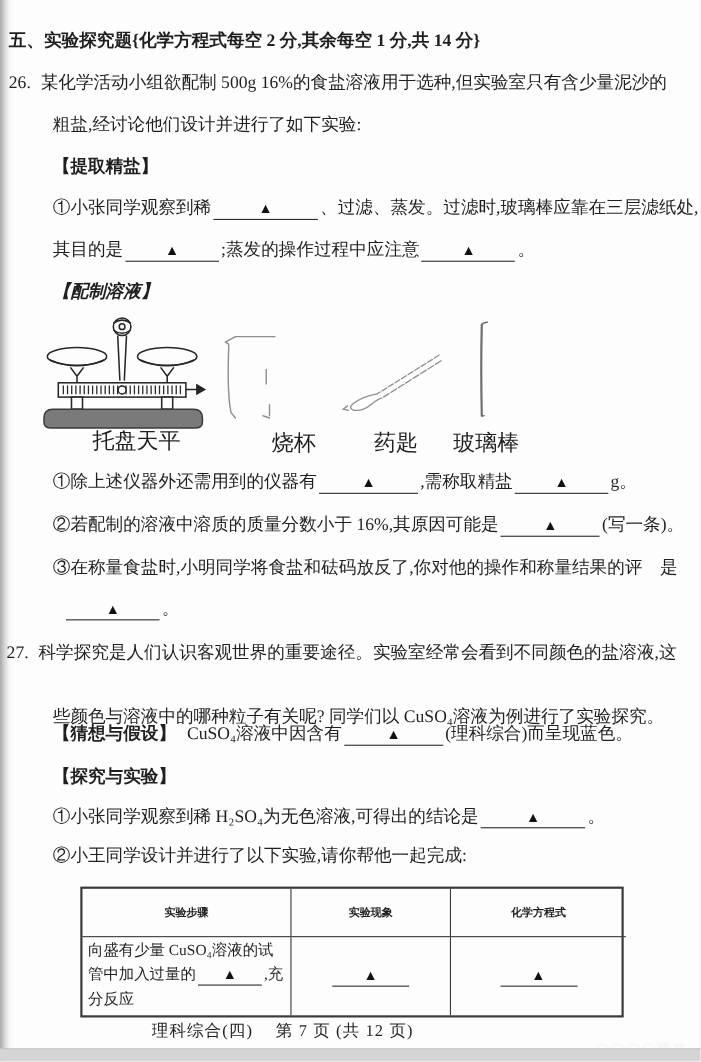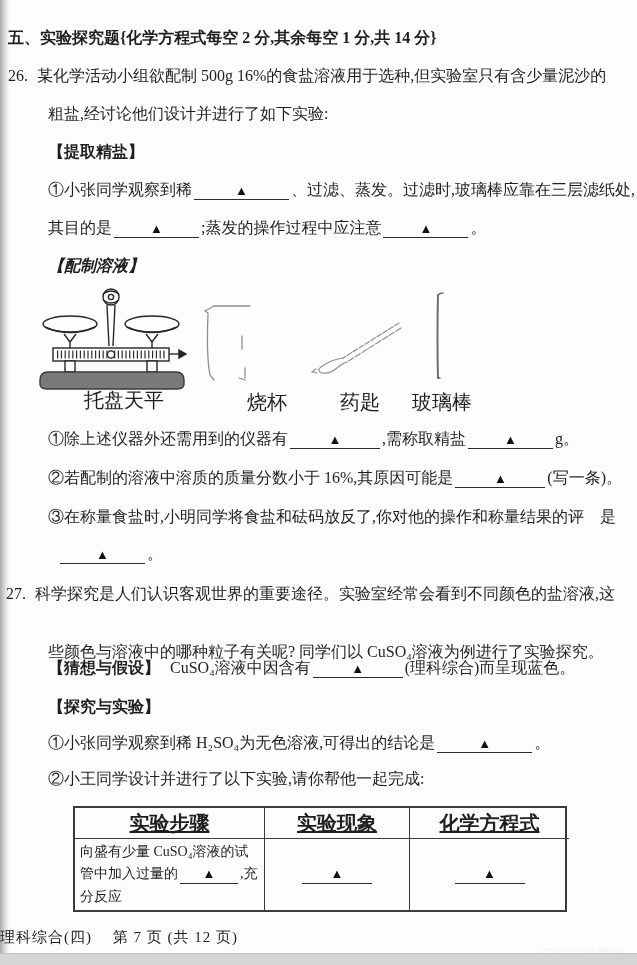--- a/index.html
+++ b/index.html
@@ -48,37 +48,37 @@
     box-sizing:border-box;
     background:#fdfdfd;
   }
   .exam-table .cell{
     box-sizing:border-box;
     border-right:1.5px solid #3a3a3a;
     display:flex;align-items:center;justify-content:center;
   }
   .exam-table .cell:nth-child(3n){border-right:none;}
   .exam-table .head{
-    height:31px;
+    height:44px;
     border-bottom:1.5px solid #3a3a3a;
-    font-size:20px;font-weight:bold;text-decoration:underline;
+    font-size:10px;font-weight:bold;
   }
   .exam-table .body{
     height:71px;
     font-size:14px;
   }
   .exam-table .body.step{
     justify-content:flex-start;
     padding:4px 5px;
     line-height:1.6;
     white-space:normal;
   }
   .footer{
     position:absolute;left:0;top:928px;width:514px;
-    text-align:left;font-size:15px;letter-spacing:1px;
+    text-align:center;font-size:15px;letter-spacing:1px;
   }
   .watermark{
     position:absolute;left:541px;top:946px;
     font-size:13px;color:#ffffff;opacity:0.85;
     letter-spacing:1px;white-space:nowrap;
     text-shadow:0 0 1px #cfcfcf;
   }
   svg{display:block;}
 </style>
 </head>

